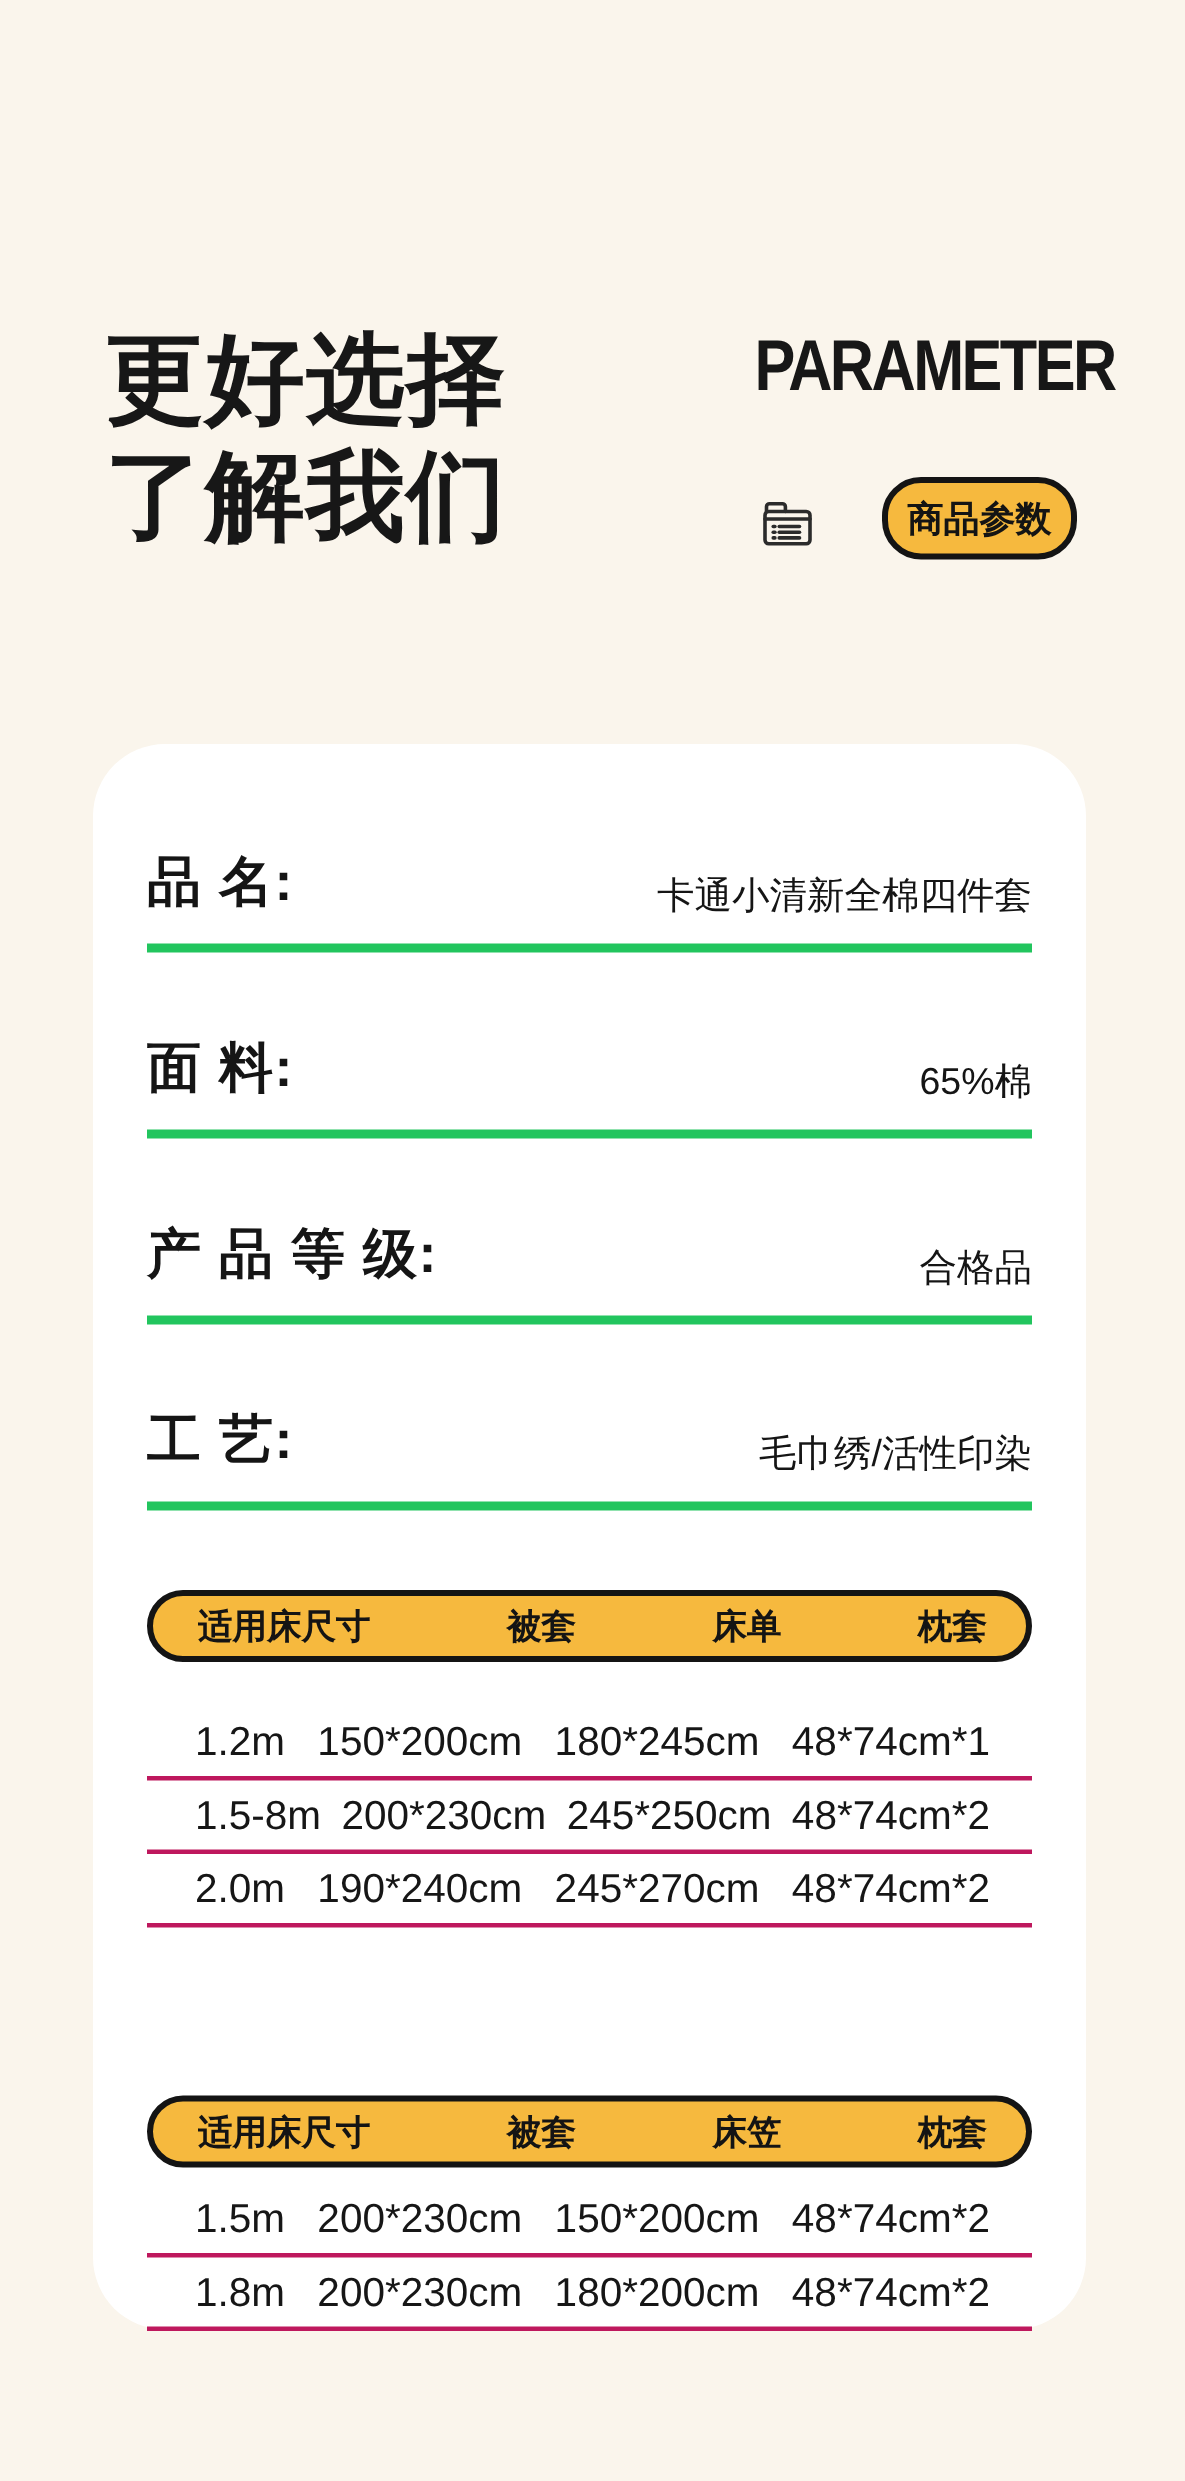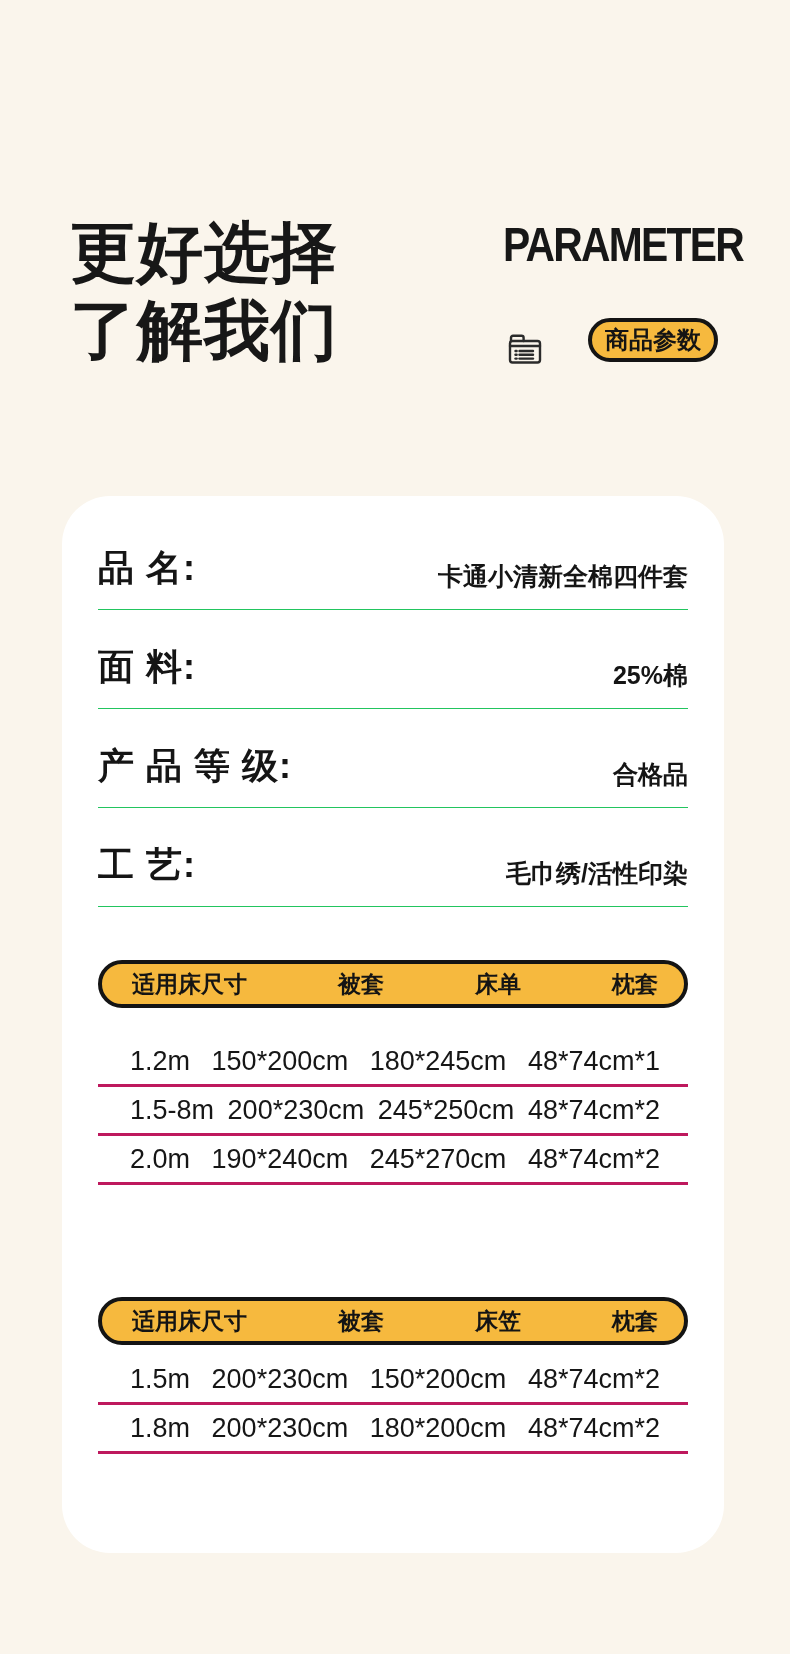--- a/index.html
+++ b/index.html
@@ -23,42 +23,42 @@
     font-size:48px;font-weight:700;line-height:50px;
     letter-spacing:-2px;color:#171717;
     transform:scaleX(0.85);transform-origin:left center;
     white-space:nowrap;
   }
   
   .folder-icon{position:absolute;left:505px;top:331px;width:40px;height:36px;}
   
   .badge{
     position:absolute;left:588px;top:318px;
-    width:130px;height:44px;box-sizing:border-box;
+    width:130px;height:55px;box-sizing:border-box;
     background:#F6B93E;border:4px solid #141414;border-radius:26px;
     display:flex;align-items:center;justify-content:center;
     font-size:24px;font-weight:700;color:#141414;
   }
   
   .card{
     position:absolute;left:62px;top:496px;
     width:662px;height:1057px;
     background:#ffffff;border-radius:48px;
   }
   .card-inner{padding:0 36px;}
   
   .spec-row{
     height:82px;
     display:flex;justify-content:space-between;align-items:flex-end;
-    border-bottom:1px solid #22c55e;
-    padding-bottom:16px;box-sizing:content-box;
+    border-bottom:6px solid #22c55e;
+    padding-bottom:16px;box-sizing:content-box;margin-top:20px;
   }
   .spec-row.first{height:97px;}
   .spec-label{font-size:36px;font-weight:800;letter-spacing:1px;color:#151515;}
-  .spec-value{font-size:25px;font-weight:700;color:#151515;}
+  .spec-value{font-size:25px;font-weight:400;color:#151515;}
   
   .size-bar{
     margin-top:53px;height:48px;box-sizing:border-box;
     background:#F6B93E;border:4px solid #141414;border-radius:26px;
     display:flex;justify-content:space-between;align-items:center;
     padding:0 26px 0 30px;
     font-size:23px;font-weight:700;color:#141414;
   }
   .size-bar .hcell{white-space:nowrap;}
   
@@ -106,21 +106,21 @@
 
   <div class="card">
     <div class="card-inner">
 
       <div class="spec-row first">
         <span class="spec-label">品 名:</span>
         <span class="spec-value">卡通小清新全棉四件套</span>
       </div>
       <div class="spec-row">
         <span class="spec-label">面 料:</span>
-        <span class="spec-value">25%棉</span>
+        <span class="spec-value">65%棉</span>
       </div>
       <div class="spec-row">
         <span class="spec-label">产 品 等 级:</span>
         <span class="spec-value">合格品</span>
       </div>
       <div class="spec-row">
         <span class="spec-label">工 艺:</span>
         <span class="spec-value">毛巾绣/活性印染</span>
       </div>
 

